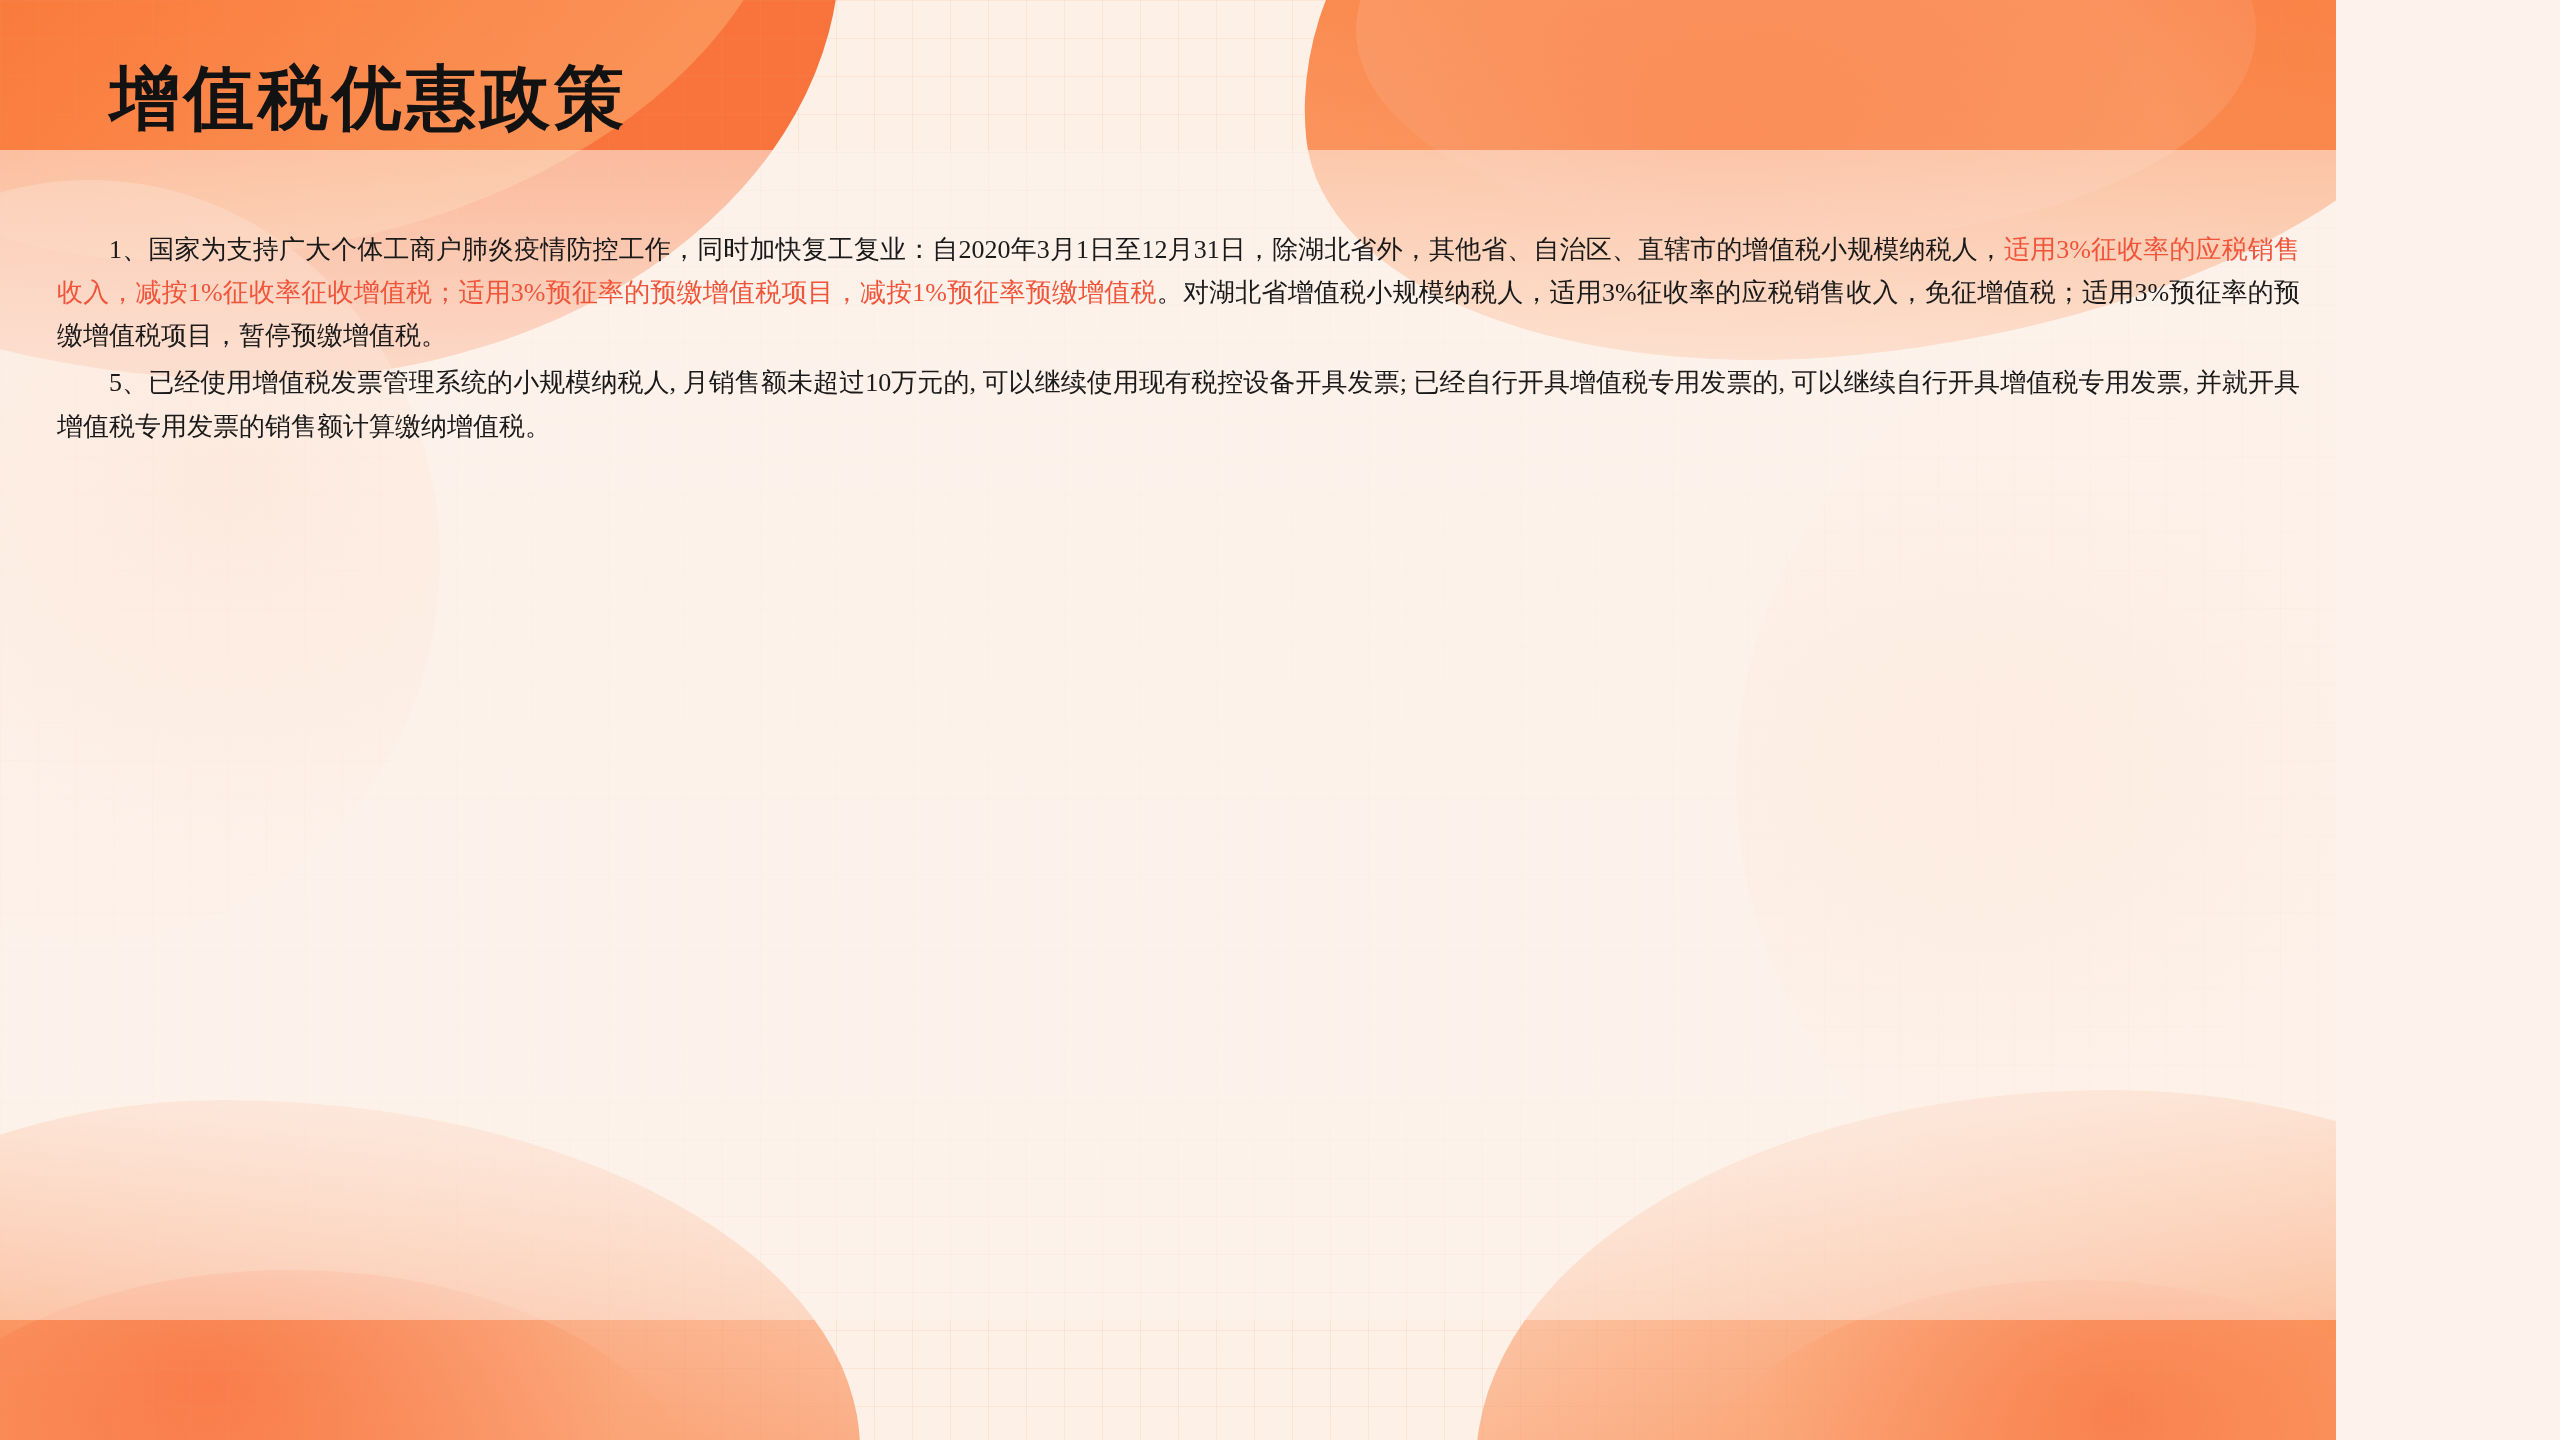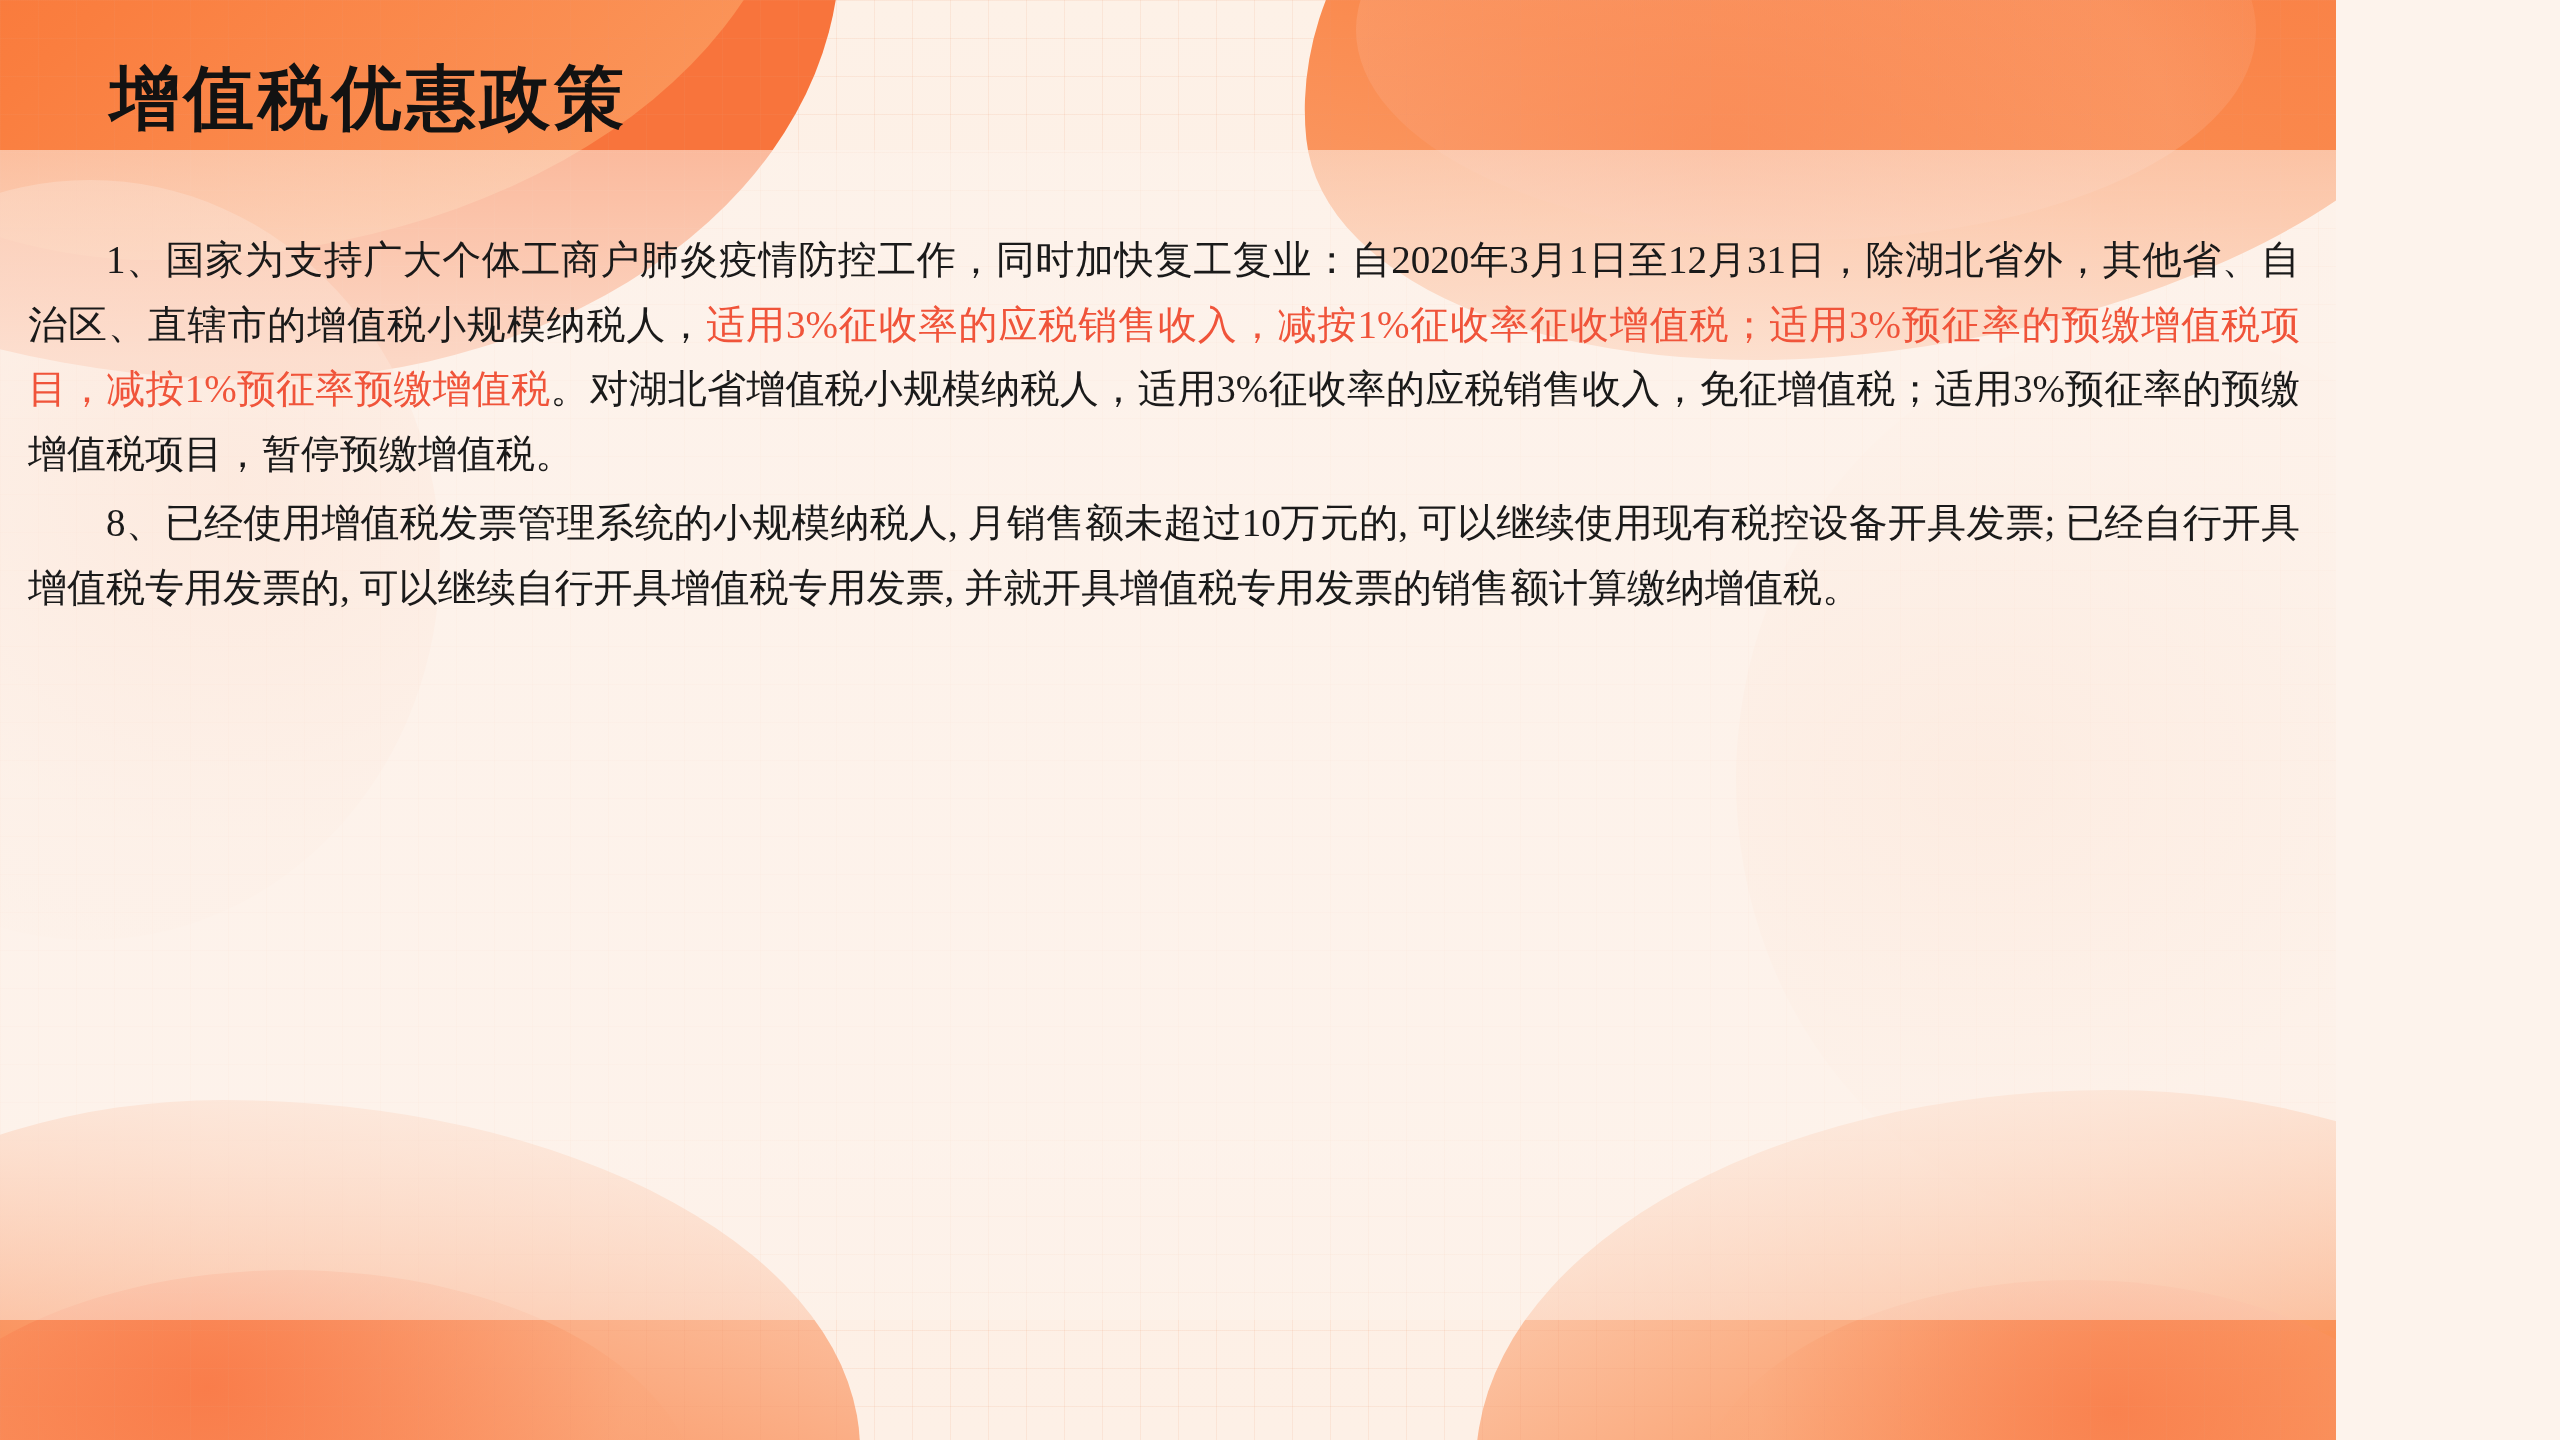--- a/index.html
+++ b/index.html
@@ -163,24 +163,24 @@
     font-size: 70px;
     font-weight: bold;
     letter-spacing: 4px;
     color: #121212;
     font-family: "Liberation Serif", "DejaVu Serif", serif;
     white-space: nowrap;
   }
 
   .body-text {
     position: absolute;
-    left: 28px;
+    left: 57px;
     right: 36px;
     top: 228px;
-    font-size: 39px;
+    font-size: 26px;
     line-height: 1.66;
     color: #1a1a1a;
     text-align: justify;
     text-justify: inter-ideograph;
   }
 
   .para {
     margin: 0 0 4px 0;
     text-indent: 2em;
   }
@@ -212,18 +212,18 @@
   <div class="content">
 
     <div class="title">增值税优惠政策</div>
 
     <div class="body-text">
 
       <p class="para"><span>1、国家为支持广大个体工商户肺炎疫情防控工作，同时加快复工复业：自2020年3月1日至12月31日，除湖北省外，其他省、自治区、直辖市的增值税小规模纳税人，</span><span class="hl">适用3%征收率的应税销售收入，减按1%征收率征收增值税；适用3%预征率的预缴增值税项目，减按1%预征率预缴增值税</span><span>。对湖北省增值税小规模纳税人，适用3%征收率的应税销售收入，免征增值税；适用3%预征率的预缴增值税项目，暂停预缴增值税。</span></p>
 
 
 
-      <p class="para"><span>8、已经使用增值税发票管理系统的小规模纳税人, 月销售额未超过10万元的, 可以继续使用现有税控设备开具发票; 已经自行开具增值税专用发票的, 可以继续自行开具增值税专用发票, 并就开具增值税专用发票的销售额计算缴纳增值税。</span></p>
+      <p class="para"><span>5、已经使用增值税发票管理系统的小规模纳税人, 月销售额未超过10万元的, 可以继续使用现有税控设备开具发票; 已经自行开具增值税专用发票的, 可以继续自行开具增值税专用发票, 并就开具增值税专用发票的销售额计算缴纳增值税。</span></p>
 
 
     </div>
   </div>
 </div>
 
 </body></html>

